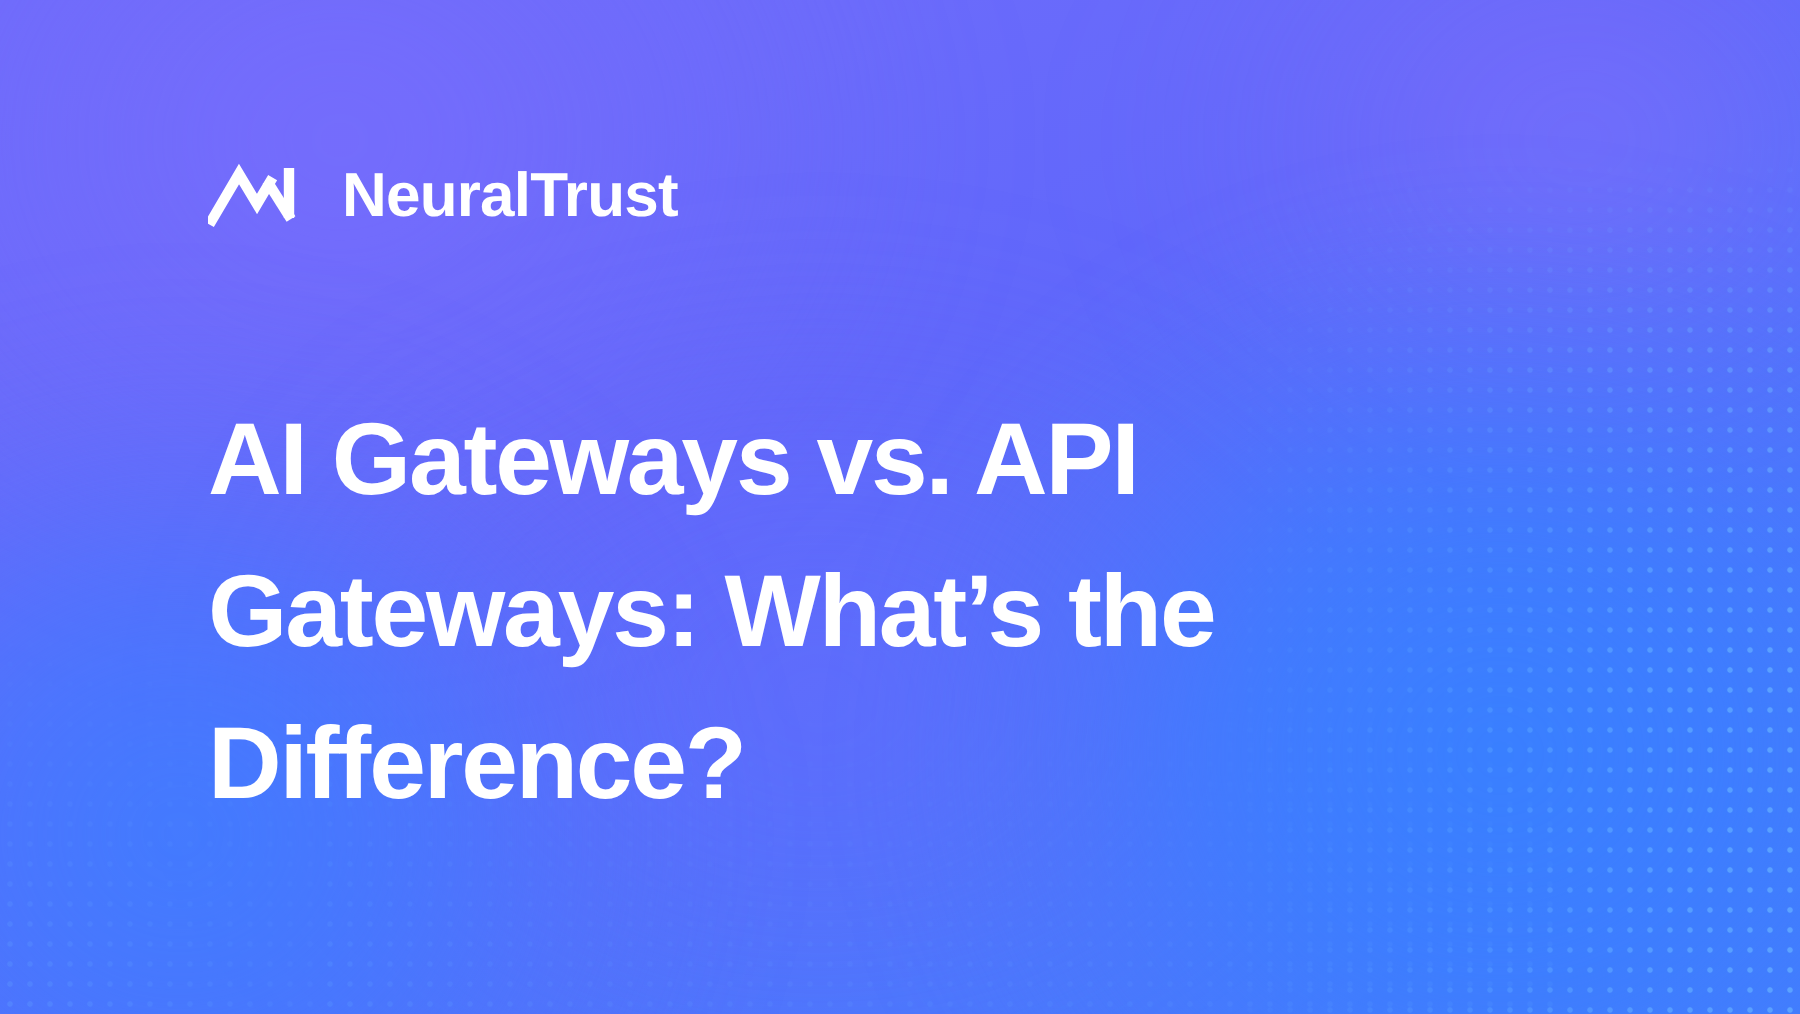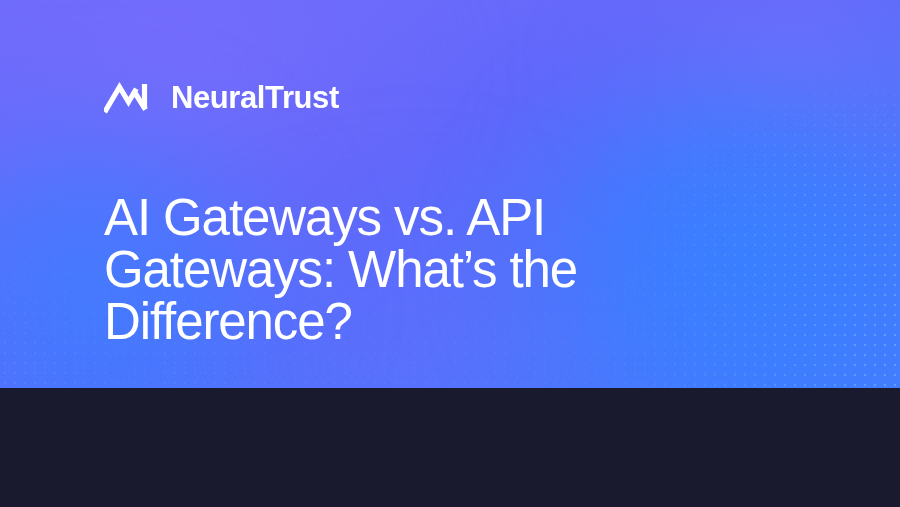--- a/index.html
+++ b/index.html
@@ -5,21 +5,21 @@
 <style>
   html, body {
     margin: 0;
     padding: 0;
     background: #1a1a2e;
   }
 
   .canvas {
     position: relative;
     width: 900px;
-    height: 388px;
+    height: 507px;
     overflow: hidden;
     font-family: "Liberation Sans", "DejaVu Sans", sans-serif;
     
     background:
       linear-gradient(155deg,
         #6f6cfb 0%,
         #6b6bfb 22%,
         #6168fb 42%,
         #5470fc 60%,
         #4a79fd 78%,
@@ -178,22 +178,22 @@
 
   
   .headline {
     position: absolute;
     left: 104px;
     top: 192px;
     width: 640px;
     margin: 0;
     color: #ffffff;
     font-size: 51px;
-    font-weight: 400;
-    line-height: 52px;
+    font-weight: 700;
+    line-height: 76px;
     letter-spacing: -1.1px;
     white-space: pre-line;
   }
 </style>
 </head>
 <body>
 
 <div class="canvas">
 
   <div class="blob blob-topleft"></div>

